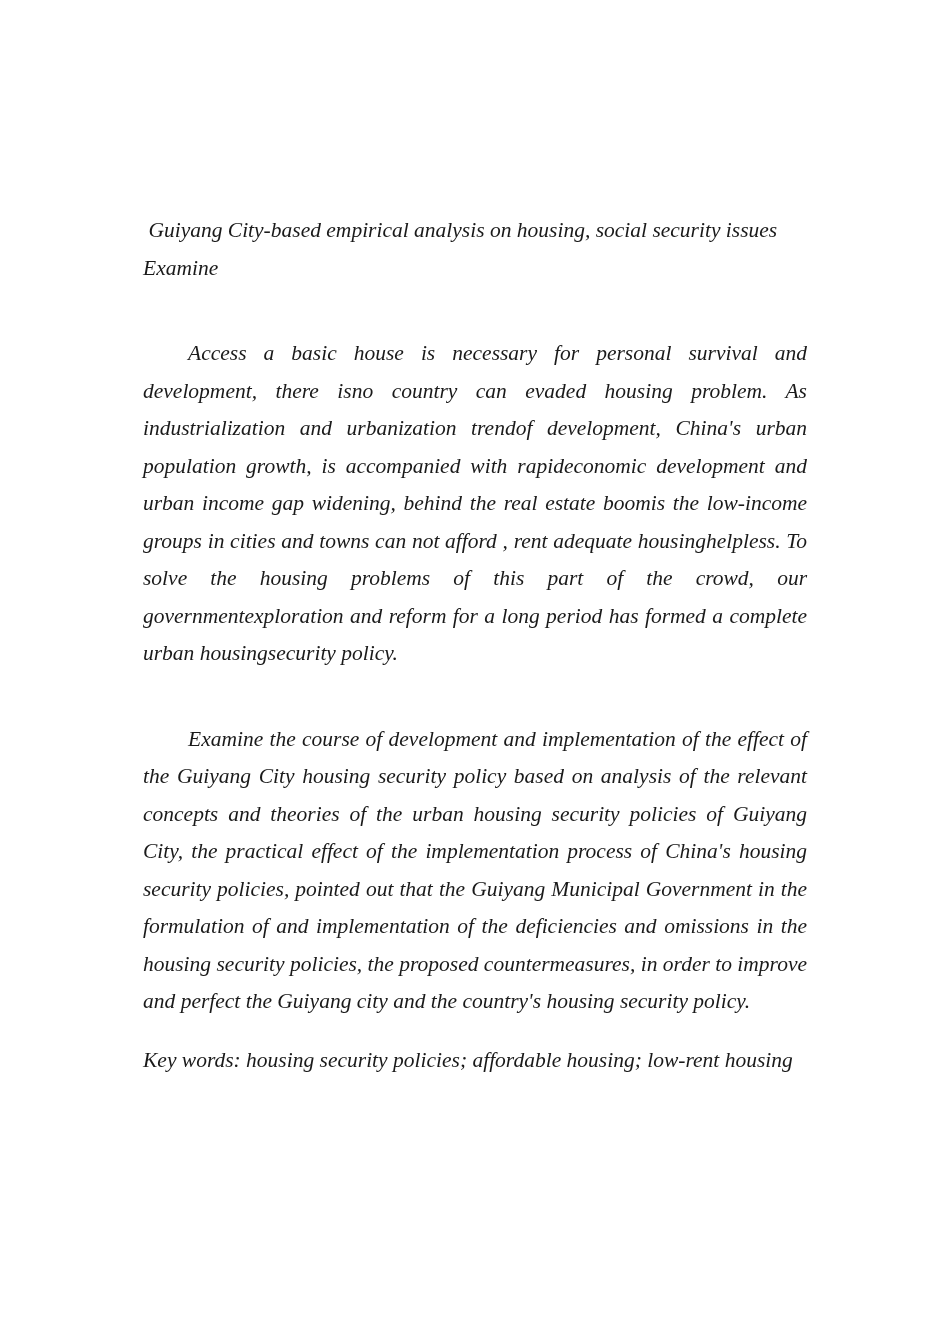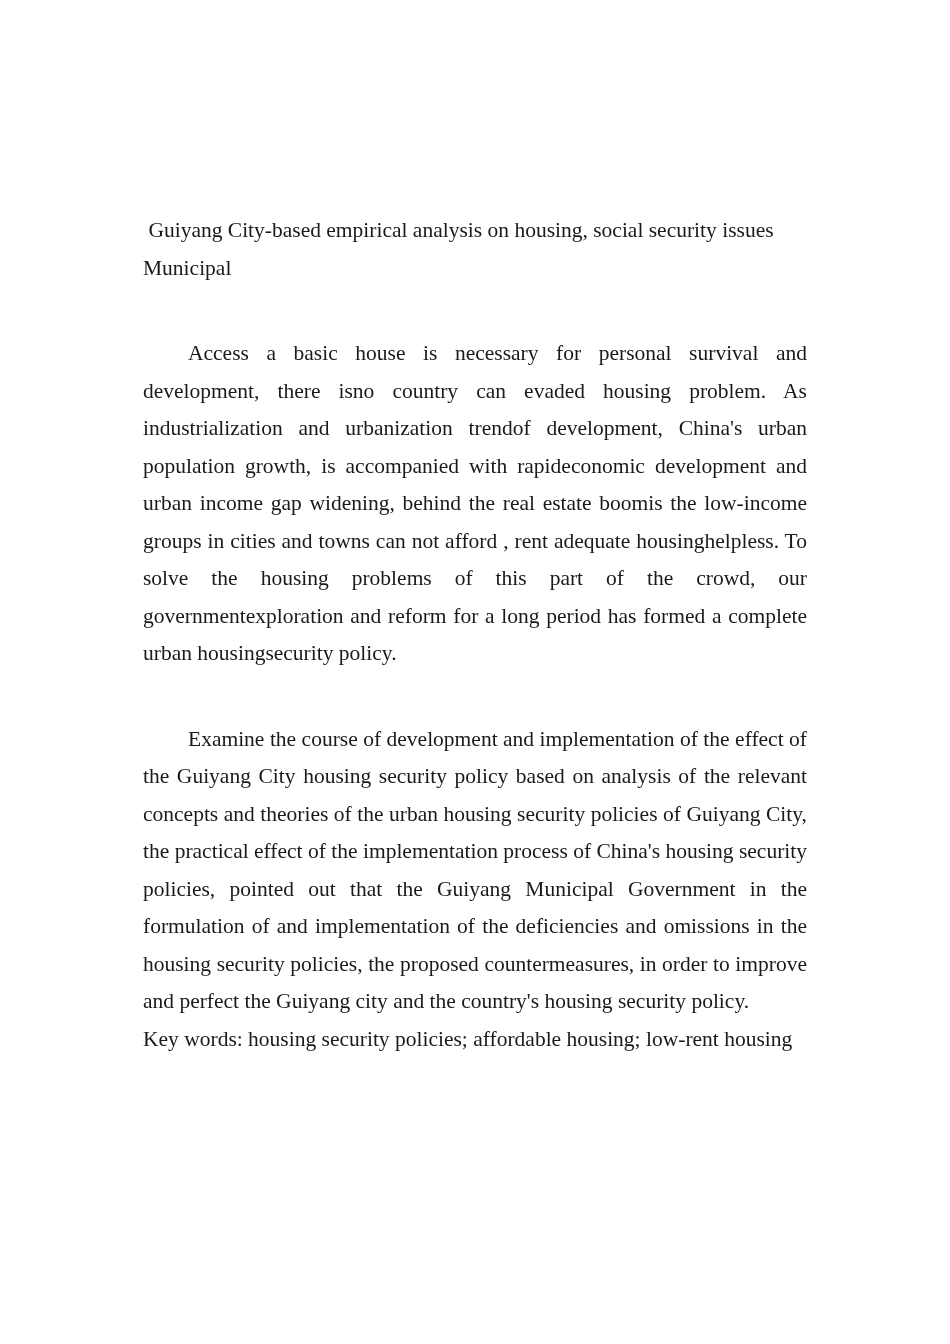--- a/index.html
+++ b/index.html
@@ -15,20 +15,21 @@
     -webkit-font-smoothing: antialiased;
   }
 
   .page {
     position: relative;
     width: 950px;
     height: 1344px;
     background: #ffffff;
     overflow: hidden;
     box-sizing: border-box;
+    font-style: italic;
   }
 
   .content {
     position: absolute;
     left: 143px;
     top: 212px;
     width: 664px;
   }
 
   
@@ -64,32 +65,33 @@
 
   
   .flush-line {
     text-align: left;
     text-indent: 0;
   }
 
   .keywords-block {
     text-align: justify;
     text-indent: 0;
+    margin-top: 21px;
   }
 </style>
 </head>
 <body>
 
 <div class="page">
 
   <div class="content">
 
     <div class="doc-line title-line"> Guiyang City-based empirical analysis on housing, social security issues</div>
 
-    <div class="doc-line flush-line">Municipal</div>
+    <div class="doc-line flush-line">Examine</div>
 
     <p class="doc-para indent-para">Access a basic house is necessary for personal survival and development, there isno country can evaded housing problem. As industrialization and urbanization trendof development, China's urban population growth, is accompanied with rapideconomic development and urban income gap widening, behind the real estate boomis the low-income groups in cities and towns can not afford , rent adequate housinghelpless. To solve the housing problems of this part of the crowd, our governmentexploration and reform for a long period has formed a complete urban housingsecurity policy.</p>
 
     <p class="doc-para indent-para">Examine the course of development and implementation of the effect of the Guiyang City housing security policy based on analysis of the relevant concepts and theories of the urban housing security policies of Guiyang City, the practical effect of the implementation process of China's housing security policies, pointed out that the Guiyang Municipal Government in the formulation of and implementation of the deficiencies and omissions in the housing security policies, the proposed countermeasures, in order to improve and perfect the Guiyang city and the country's housing security policy.</p>
 
     <p class="doc-para keywords-block">Key words: housing security policies; affordable housing; low-rent housing</p>
 
   </div>
 
 </div>

